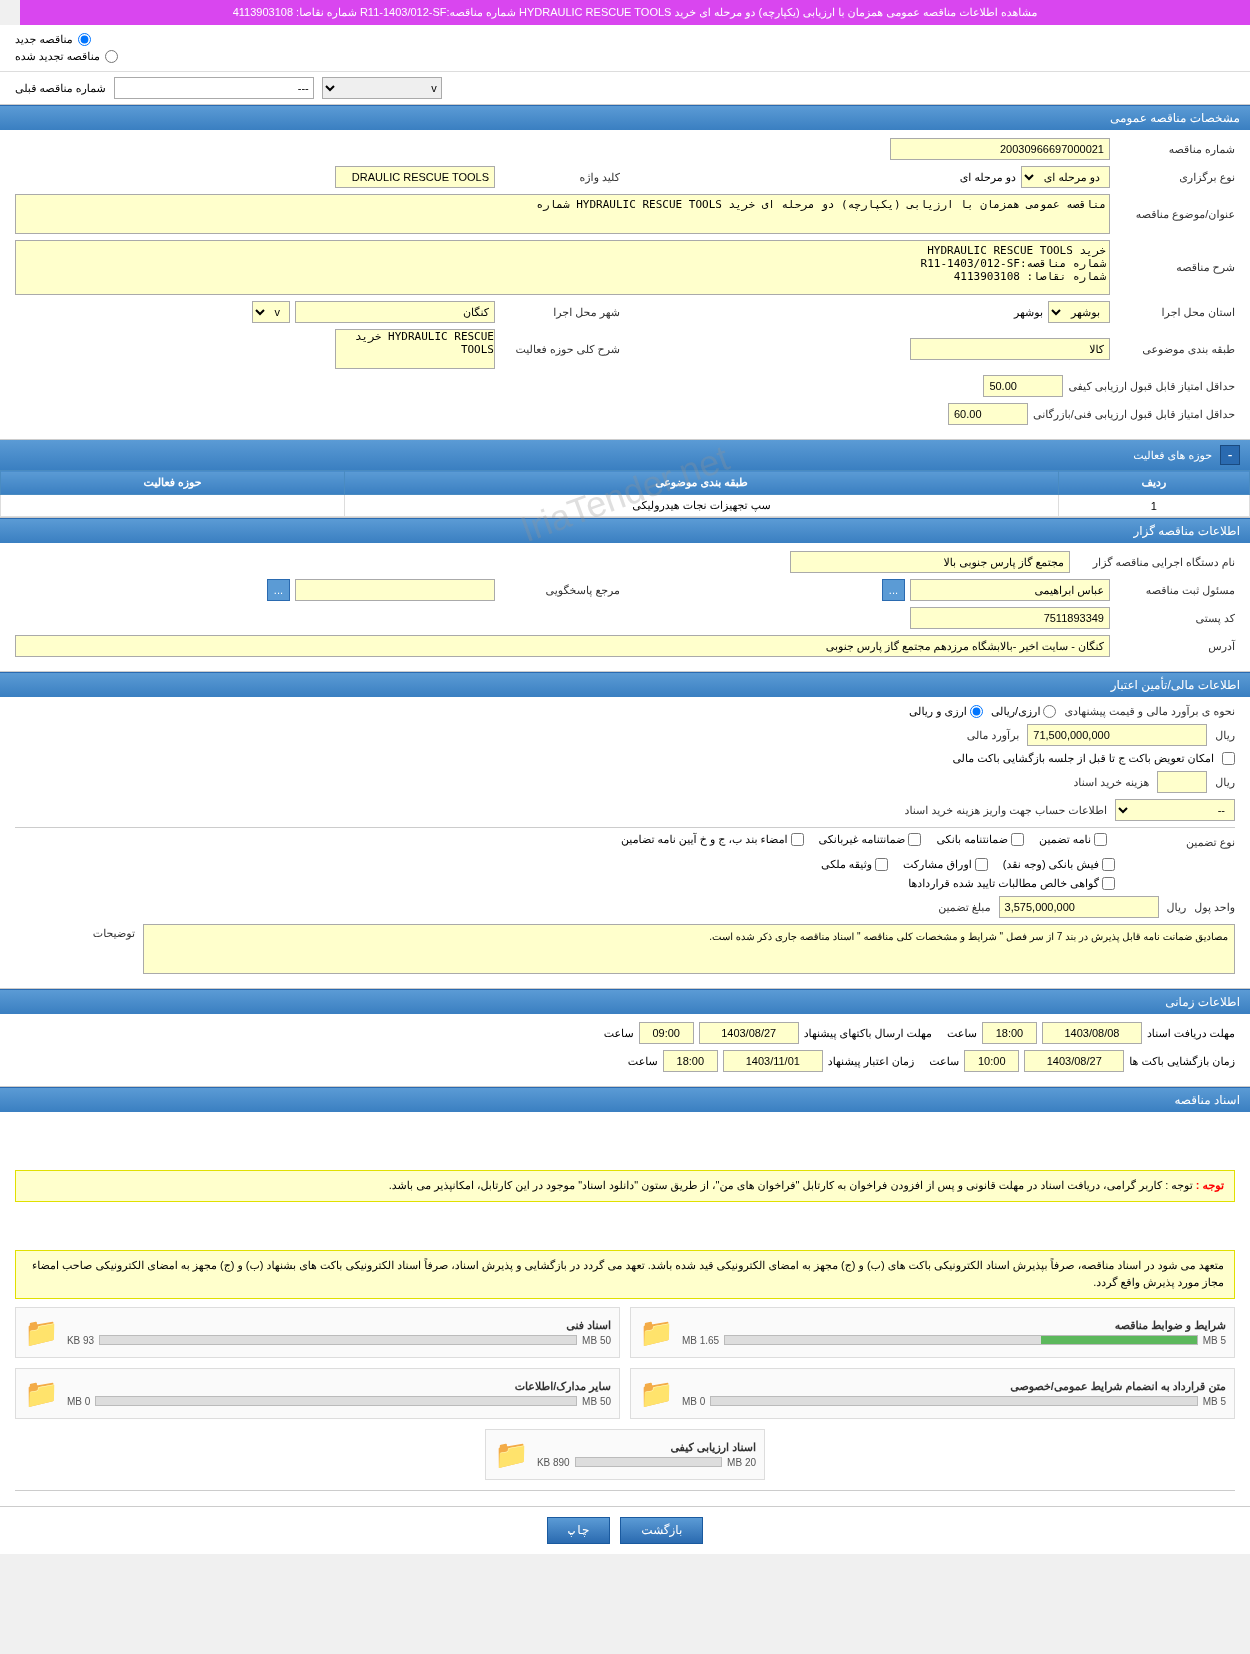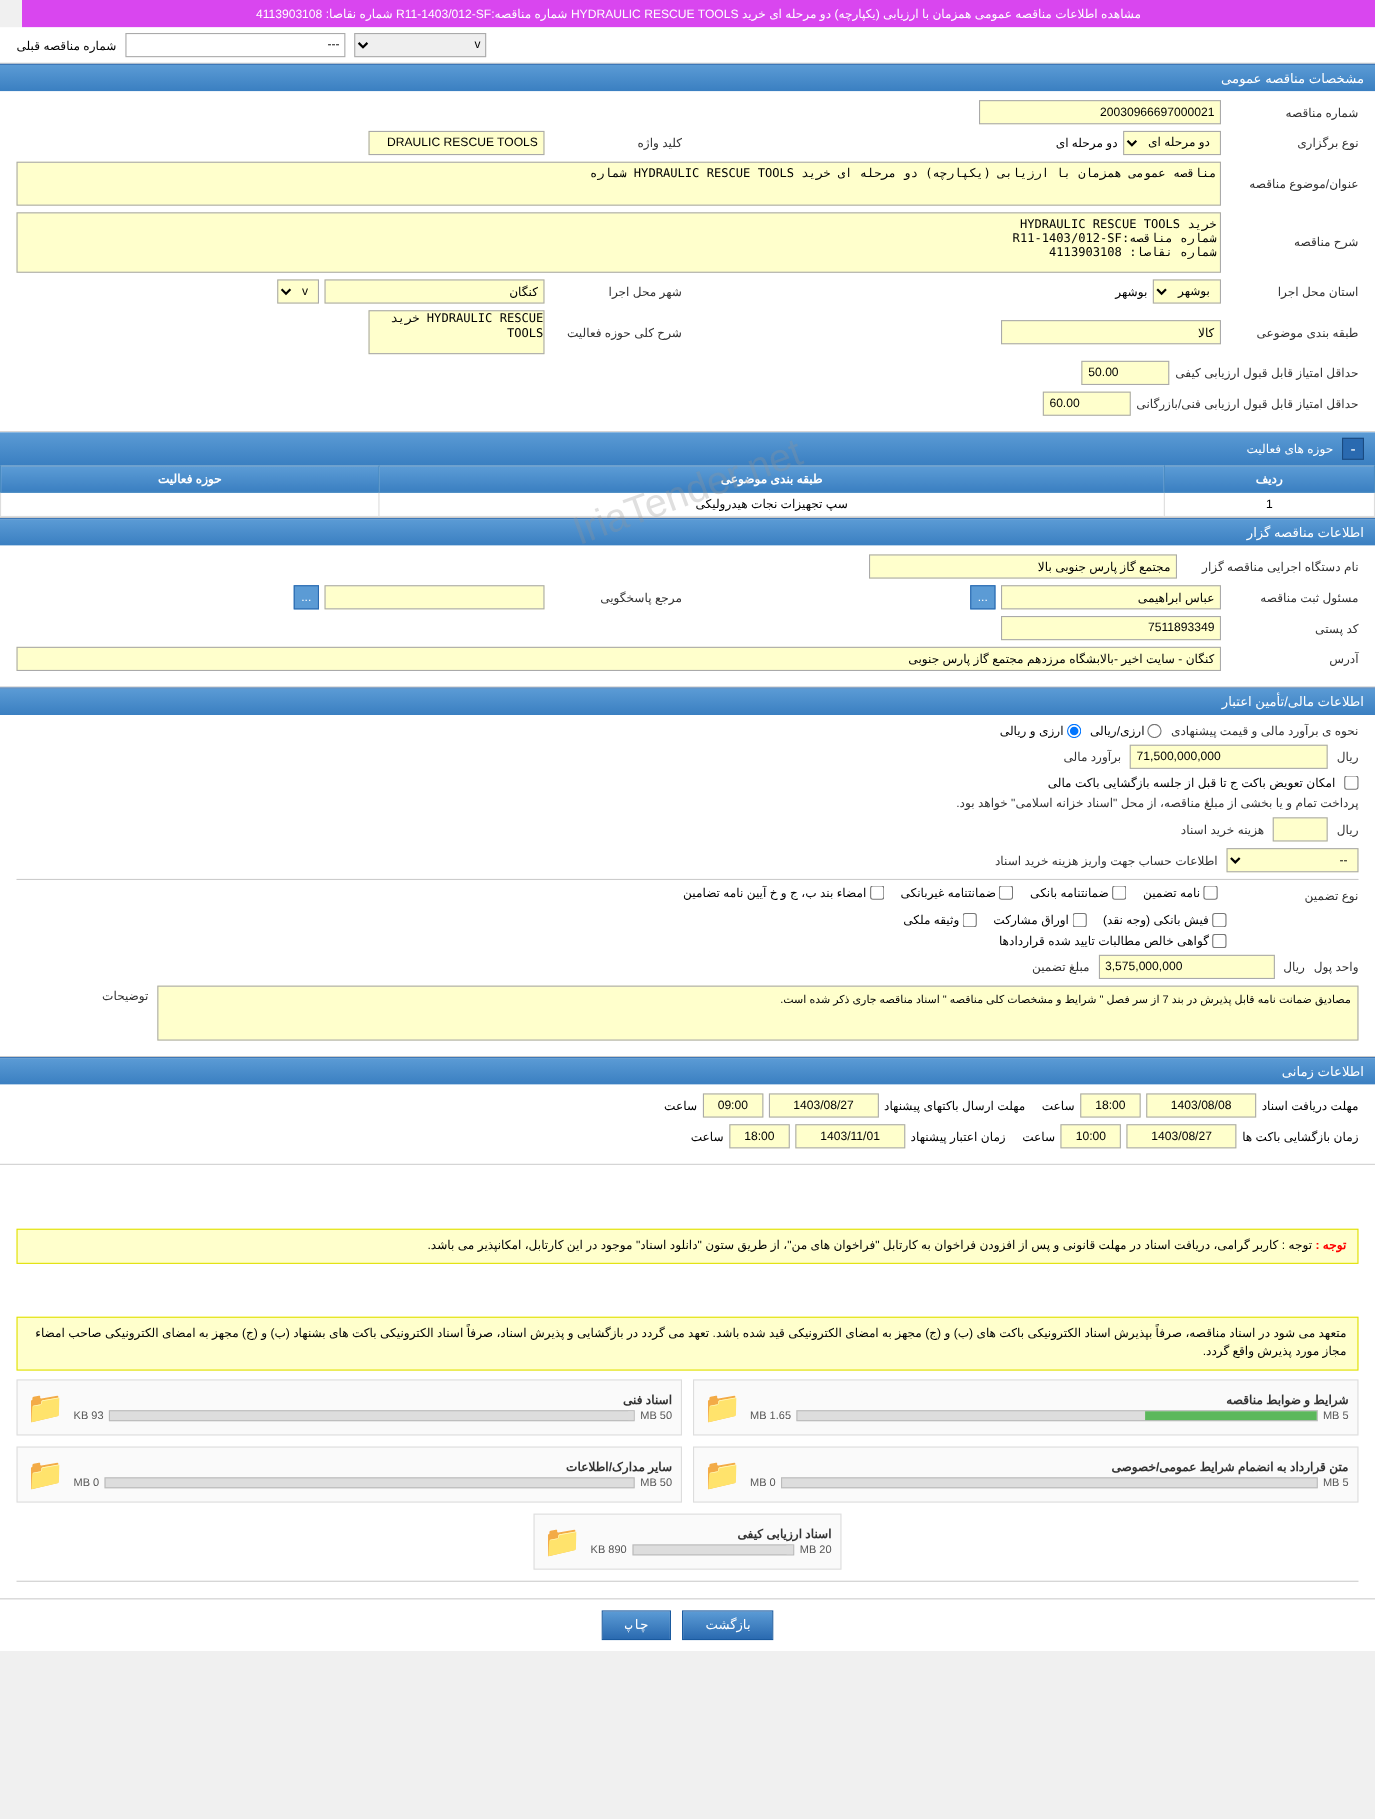--- a/index.html
+++ b/index.html
@@ -523,20 +523,30 @@
   </style>
 </head>
 <body>
 
 <div class="top-bar">
   <span>مشاهده اطلاعات مناقصه عمومی همزمان با ارزیابی (یکپارچه) دو مرحله ای خرید HYDRAULIC RESCUE TOOLS شماره مناقصه:R11-1403/012-SF شماره نقاصا: 4113903108</span>
 </div>
 
 <div class="main-container">
 
+  <div class="radio-section">
+    <div class="radio-row">
+      <input type="radio" name="tenderType" checked="" style="">
+      <label>مناقصه جدید</label>
+    </div>
+    <div class="radio-row">
+      <input type="radio" name="tenderType" style="">
+      <label>مناقصه تجدید شده</label>
+    </div>
+  </div>
 
   <div class="prev-tender-row">
     <select>
       <option>v</option>
     </select>
     <input type="text" value="---" style="">
     <label>شماره مناقصه قبلی</label>
   </div>
 
   <div class="section-header">
@@ -702,23 +712,20 @@
       <span class="unit-label">ریال</span>
       <input type="text" class="amount-input" value="71,500,000,000" style="">
       <label class="form-label form-label-wide">برآورد مالی</label>
     </div>
 
     <div class="financial-row">
       <input type="checkbox" style="">
       <label>امکان تعویض باکت ج تا قبل از جلسه بازگشایی باکت مالی</label>
     </div>
 
-    <div class="financial-row">
-      <label style="font-size:11px;color:#333;">پرداخت تمام و یا بخشی از مبلغ مناقصه، از محل "اسناد خزانه اسلامی" خواهد بود.</label>
-    </div>
 
     <div class="financial-row">
       <span class="unit-label">ریال</span>
       <input type="text" class="rial-input" style="">
       <label class="form-label">هزینه خرید اسناد</label>
     </div>
 
     <div class="financial-row">
       <select class="form-select" style="width:120px;">
         <option>--</option>
@@ -817,20 +824,23 @@
       <div class="timeline-item">
         <label>زمان اعتبار پیشنهاد</label>
         <input type="text" class="date-input" value="1403/11/01" style="">
         <input type="text" class="time-input" value="18:00" style="">
         <label>ساعت</label>
       </div>
     </div>
 
   </div>
 
+  <div class="section-header">
+    <span>اسناد مناقصه</span>
+  </div>
 
   <div class="doc-section">
 
     <div class="doc-note">
       <span class="doc-note-red">توجه :</span>
       <span>توجه : کاربر گرامی، دریافت اسناد در مهلت قانونی و پس از افزودن فراخوان به کارتابل "فراخوان های من"، از طریق ستون "دانلود اسناد" موجود در این کارتابل، امکانپذیر می باشد.</span>
     </div>
 
     <div class="doc-note">
       <span>متعهد می شود در اسناد مناقصه، صرفاً بپذیرش اسناد الکترونیکی باکت های (ب) و (ج) مجهز به امضای الکترونیکی قید شده باشد. تعهد می گردد در بازگشایی و پذیرش اسناد، صرفاً اسناد الکترونیکی باکت های بشنهاد (ب) و (ج) مجهز به امضای الکترونیکی صاحب امضاء مجاز مورد پذیرش واقع گردد.</span>

